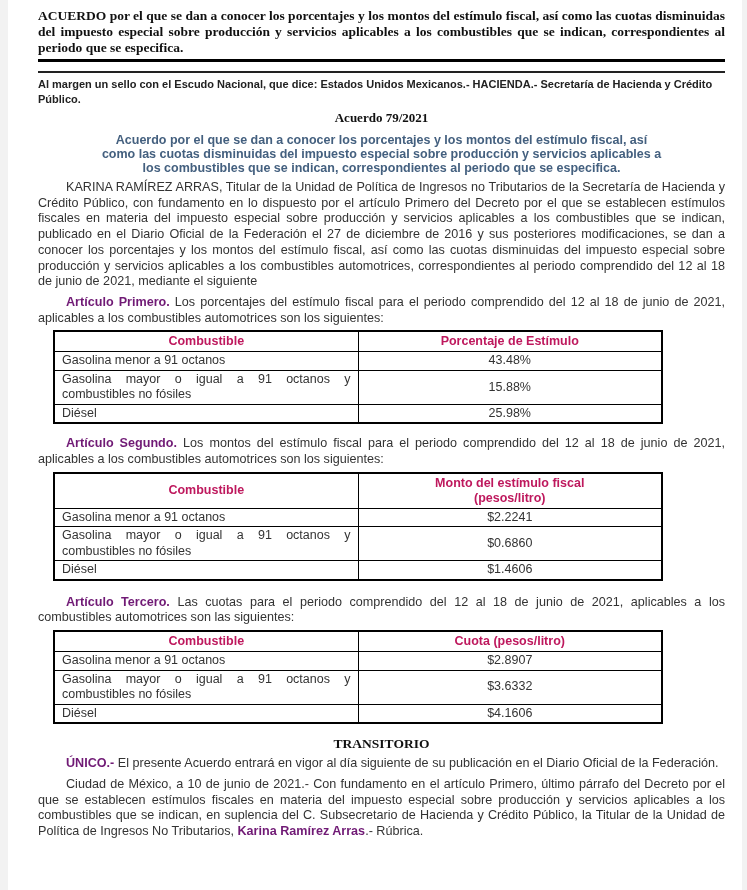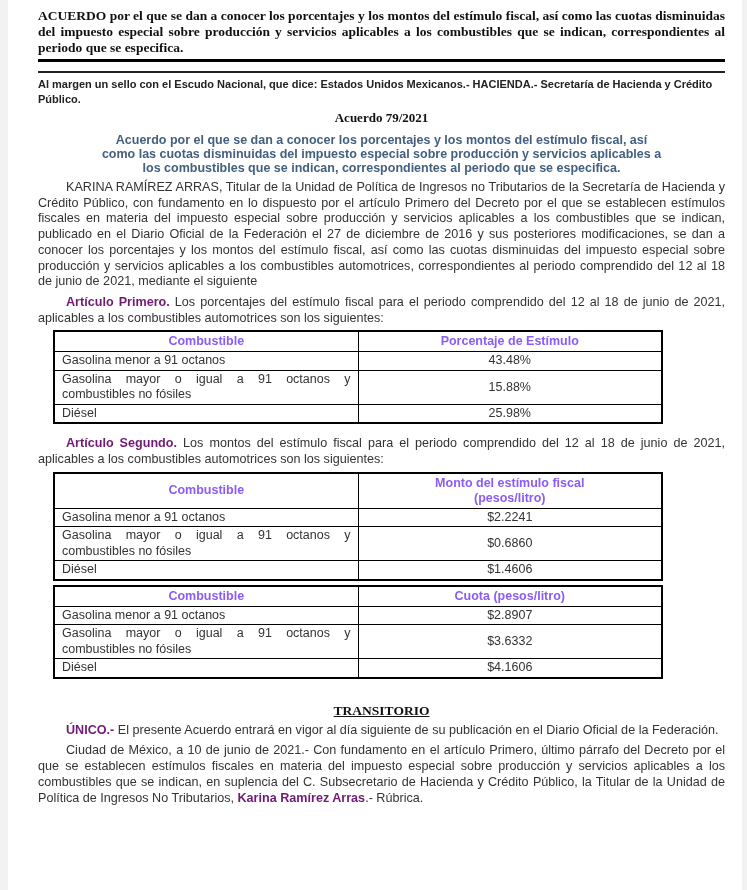--- a/index.html
+++ b/index.html
@@ -37,33 +37,33 @@
   .para {
     margin-top:5px; font-size:12.6px; line-height:15.7px;
     text-align:justify; text-indent:28px; color:#333;
   }
   .para b { color:#701a75; }
   .heading-serif {
     text-align:center; font-family:"Liberation Serif","DejaVu Serif",serif;
     font-weight:bold; font-size:13.5px; color:#111;
   }
   .heading-acuerdo { margin-top:6px; }
-  .heading-transitorio { margin-top:24px;text-decoration:underline; }
+  .heading-transitorio { margin-top:12px; }
   .art2 { margin-top:12px; }
   .art3 { margin-top:14px; }
   
   table.dof {
     margin-top:4px; margin-left:15px; width:610px;
     border-collapse:collapse; border:2px solid #000;
     font-size:12.5px; color:#333;
   }
   table.dof th, table.dof td { border:1px solid #000; vertical-align:middle; }
   table.dof th {
     font-weight:bold; text-align:center; padding:2px 6px;
-    white-space:pre-line; line-height:15px; color:#8b5cf6;
+    white-space:pre-line; line-height:15px; color:#be185d;
   }
   table.dof td { padding:1px 7px; line-height:15.5px; }
   td.cell-fuel  { width:50%; text-align:justify; }
   td.cell-value { width:50%; text-align:center; }
   .t2 { margin-top:5px; }
   
   .unico { margin-top:4px; }
   .closing { margin-top:5px; }
 </style>
 </head>
@@ -124,20 +124,21 @@
       <td class="cell-fuel">Gasolina mayor o igual a 91 octanos y combustibles no fósiles</td>
       <td class="cell-value">$0.6860</td>
     </tr>
     <tr>
       <td class="cell-fuel">Diésel</td>
       <td class="cell-value">$1.4606</td>
     </tr>
   </tbody>
     </table>
 
+  <div class="para art3"><b>Artículo Tercero.</b><span> Las cuotas para el periodo comprendido del 12 al 18 de junio de 2021, aplicables a los combustibles automotrices son las siguientes:</span></div>
 
   <table class="dof">
     <tbody>
         <tr>
       <th>Combustible</th>
       <th>Cuota (pesos/litro)</th>
     </tr>
     <tr>
       <td class="cell-fuel">Gasolina menor a 91 octanos</td>
       <td class="cell-value">$2.8907</td>

